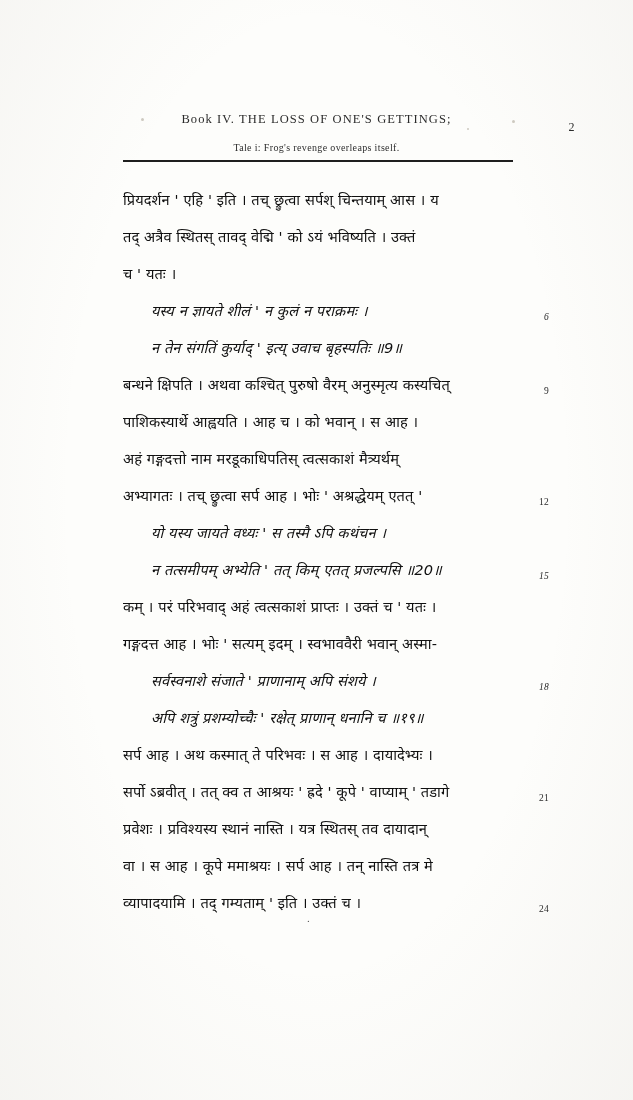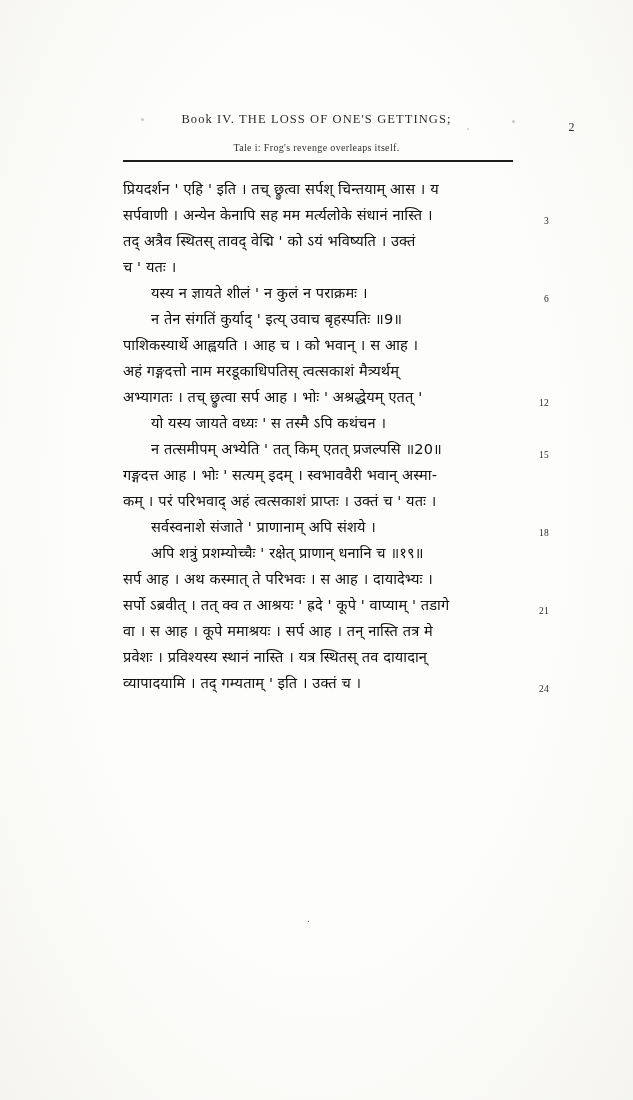--- a/index.html
+++ b/index.html
@@ -82,23 +82,25 @@
   }
 
   .line {
     position: relative;
     font-family: "DejaVu Sans", sans-serif;
     font-size: 14.6px;
     line-height: 26px;
     color: #101010;
     white-space: nowrap;
     letter-spacing: 0.1px;
+    margin-top: 11px;
   }
   .line.verse {
     padding-left: 28px;
+    font-style: italic;
   }
   .marg {
     position: absolute;
     right: -34px;
     top: 6px;
     font-family: "Liberation Serif", serif;
     font-size: 9.5px;
     color: #2a2a2a;
     letter-spacing: 0.2px;
   }
@@ -126,38 +128,38 @@
   </div>
 
   <div class="page-number">2</div>
 
   <div class="tale-line">Tale i:  Frog's revenge overleaps itself.</div>
 
   <div class="rule"></div>
 
   <div class="body-block">
       <div class="line plain"><span>प्रियदर्शन ' एहि ' इति । तच् छ्रुत्वा सर्पश् चिन्तयाम् आस । य</span></div>
-      <div class="line plain"><span>सर्पवाणी । अन्येन केनापि सह मम मर्त्यलोके संधानं नास्ति ।</span><span class="marg">3</span></div>
       <div class="line plain"><span>तद् अत्रैव स्थितस् तावद् वेद्मि ' को ऽयं भविष्यति । उक्तं</span></div>
       <div class="line plain"><span>च ' यतः ।</span></div>
       <div class="line verse"><span>यस्य न ज्ञायते शीलं ' न कुलं न पराक्रमः ।</span><span class="marg">6</span></div>
       <div class="line verse"><span>न तेन संगतिं कुर्याद् ' इत्य् उवाच बृहस्पतिः ॥9॥</span></div>
+      <div class="line plain"><span>बन्धने क्षिपति । अथवा कश्चित् पुरुषो वैरम् अनुस्मृत्य कस्यचित्</span><span class="marg">9</span></div>
       <div class="line plain"><span>पाशिकस्यार्थे आह्वयति । आह च । को भवान् । स आह ।</span></div>
       <div class="line plain"><span>अहं गङ्गदत्तो नाम मरडूकाधिपतिस् त्वत्सकाशं मैत्र्यर्थम्</span></div>
       <div class="line plain"><span>अभ्यागतः । तच् छ्रुत्वा सर्प आह । भोः ' अश्रद्धेयम् एतत् '</span><span class="marg">12</span></div>
       <div class="line verse"><span>यो यस्य जायते वध्यः ' स तस्मै ऽपि कथंचन ।</span></div>
       <div class="line verse"><span>न तत्समीपम् अभ्येति ' तत् किम् एतत् प्रजल्पसि ॥20॥</span><span class="marg">15</span></div>
+      <div class="line plain"><span>कम् । परं परिभवाद् अहं त्वत्सकाशं प्राप्तः । उक्तं च ' यतः ।</span></div>
       <div class="line plain"><span>गङ्गदत्त आह । भोः ' सत्यम् इदम् । स्वभाववैरी भवान् अस्मा-</span></div>
-      <div class="line plain"><span>कम् । परं परिभवाद् अहं त्वत्सकाशं प्राप्तः । उक्तं च ' यतः ।</span></div>
       <div class="line verse"><span>सर्वस्वनाशे संजाते ' प्राणानाम् अपि संशये ।</span><span class="marg">18</span></div>
       <div class="line verse"><span>अपि शत्रुं प्रशम्योच्चैः ' रक्षेत् प्राणान् धनानि च ॥१९॥</span></div>
       <div class="line plain"><span>सर्प आह । अथ कस्मात् ते परिभवः । स आह । दायादेभ्यः ।</span></div>
       <div class="line plain"><span>सर्पो ऽब्रवीत् । तत् क्व त आश्रयः ' ह्रदे ' कूपे ' वाप्याम् ' तडागे</span><span class="marg">21</span></div>
+      <div class="line plain"><span>प्रवेशः । प्रविश्यस्य स्थानं नास्ति । यत्र स्थितस् तव दायादान्</span></div>
       <div class="line plain"><span>वा । स आह । कूपे ममाश्रयः । सर्प आह । तन् नास्ति तत्र मे</span></div>
-      <div class="line plain"><span>प्रवेशः । प्रविश्यस्य स्थानं नास्ति । यत्र स्थितस् तव दायादान्</span></div>
       <div class="line plain"><span>व्यापादयामि । तद् गम्यताम् ' इति । उक्तं च ।</span><span class="marg">24</span></div>
     </div>
 
   <div class="footdot">.</div>
 
   <div class="speck" style="left:141px; top:118px; width:3px; height:3px;"></div>
   <div class="speck" style="left:512px; top:120px; width:3px; height:3px;"></div>
   <div class="speck" style="left:467px; top:128px; width:2px; height:2px;"></div>
 </div>
 

